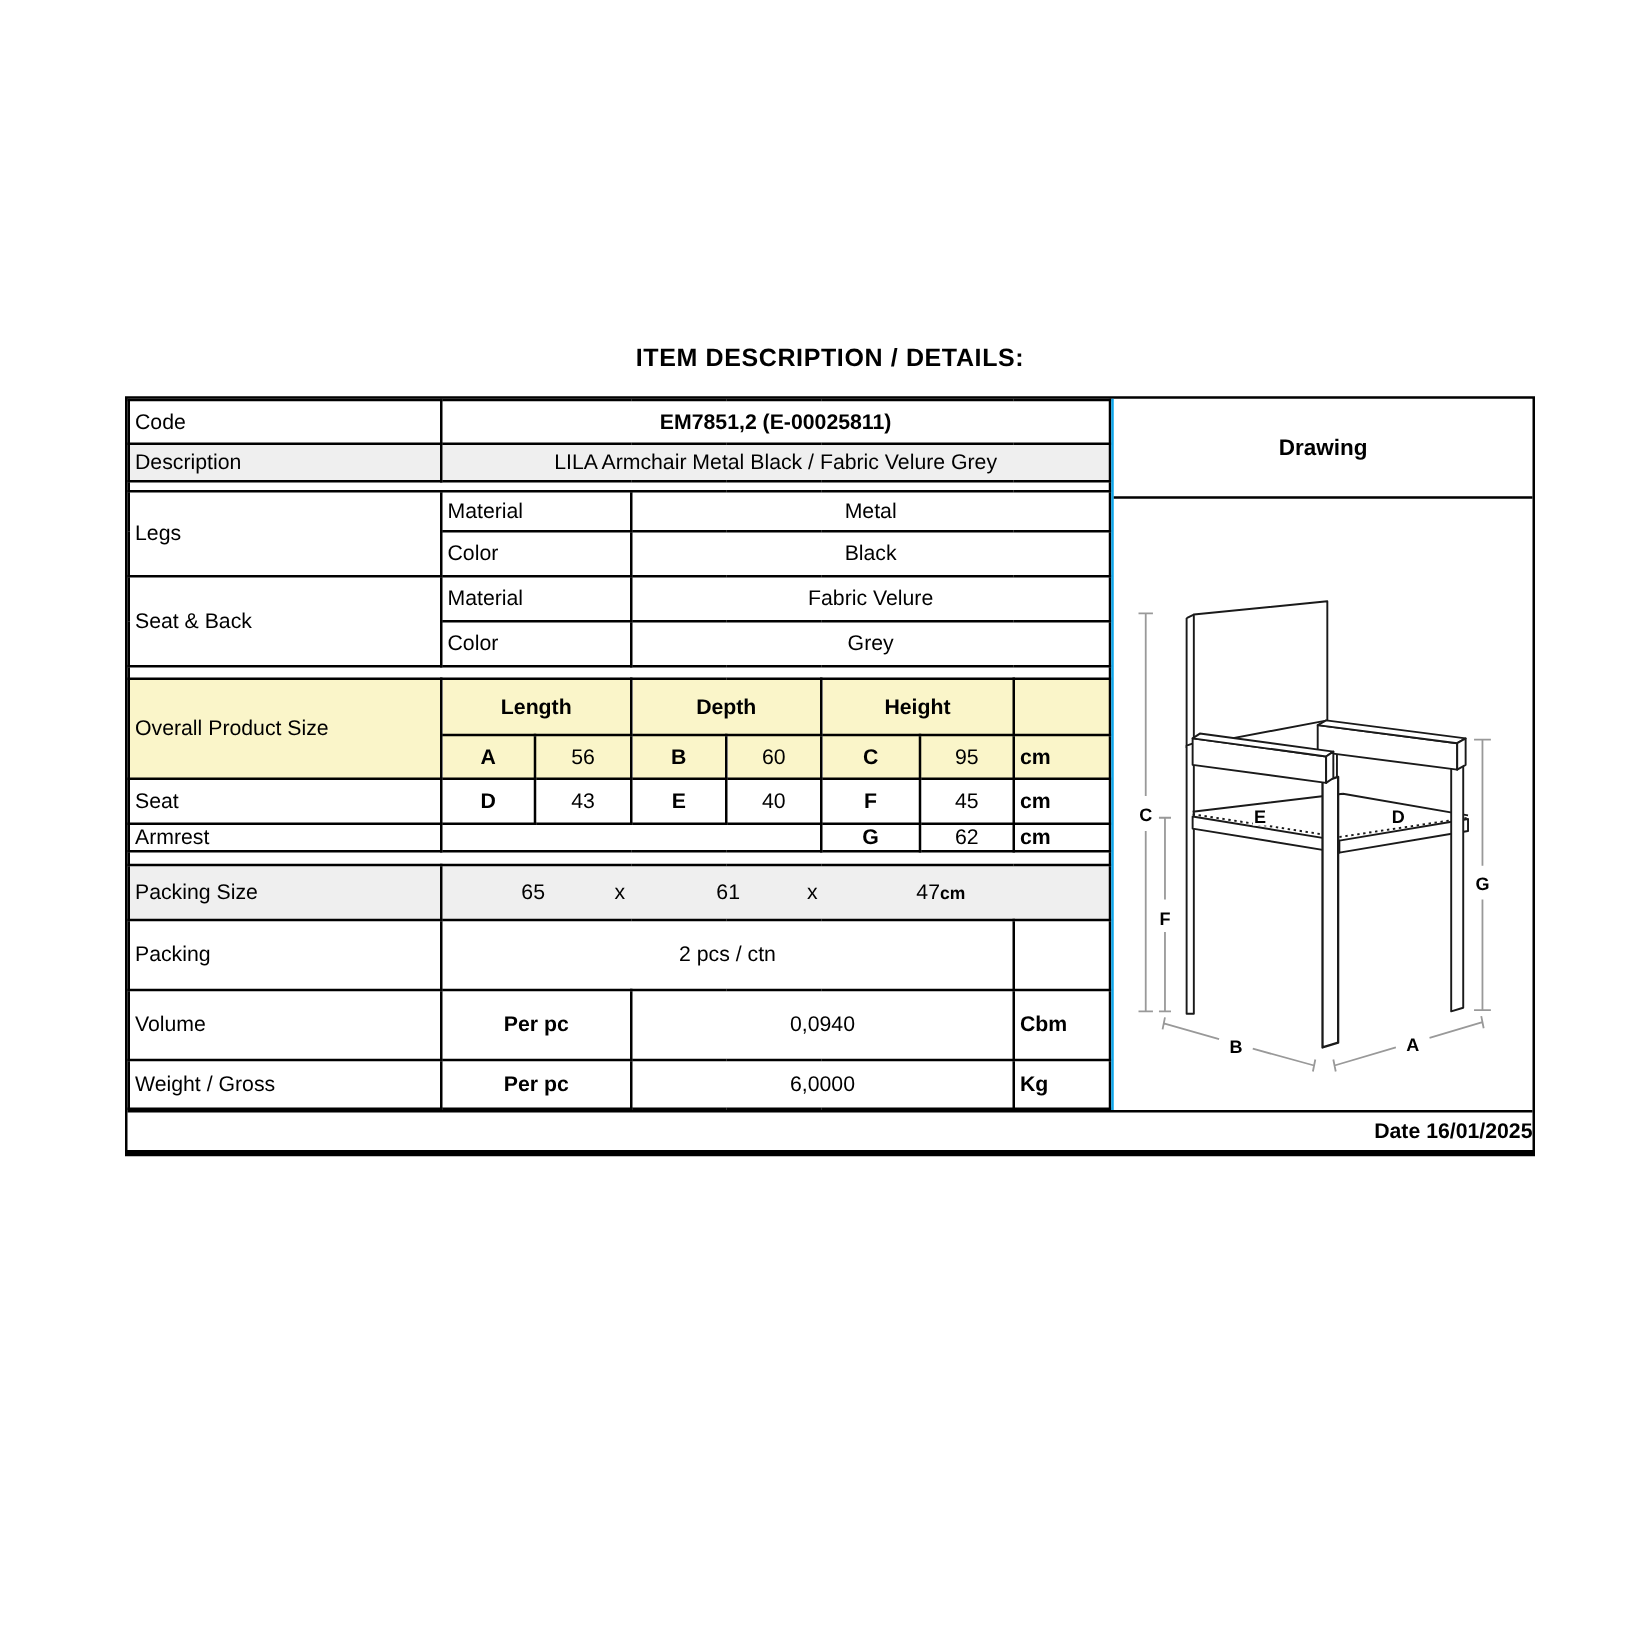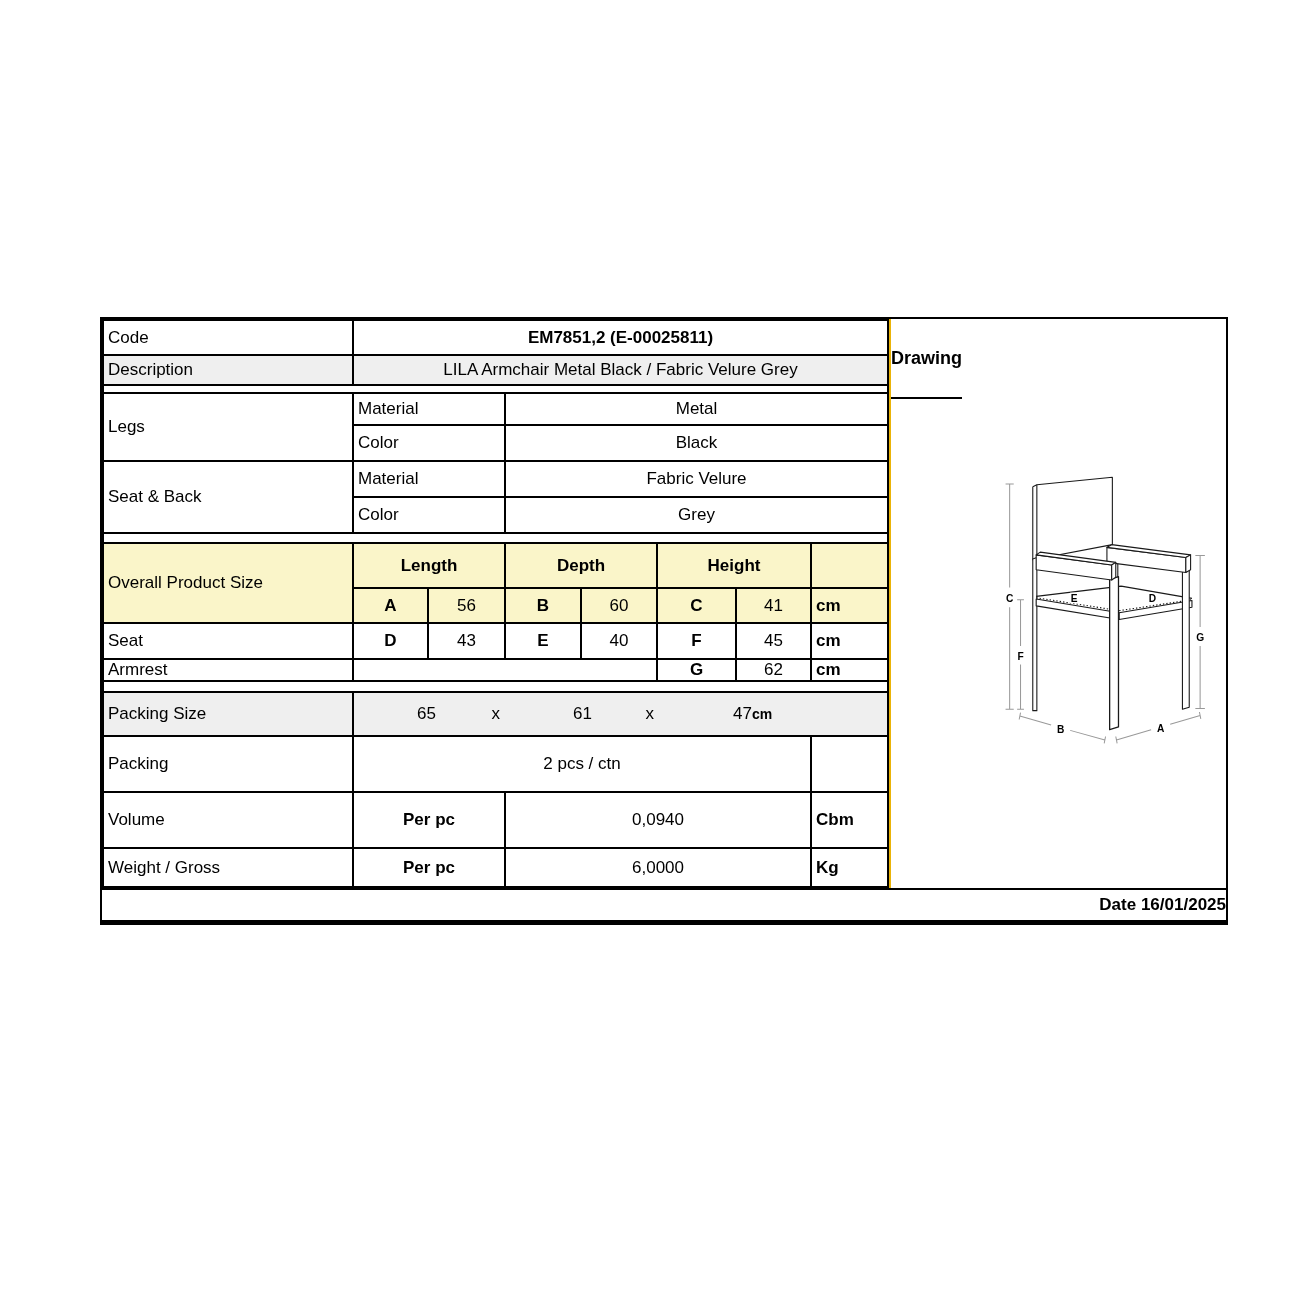--- a/index.html
+++ b/index.html
@@ -17,35 +17,36 @@
   td.ctr{text-align:center;}
   td.hdr{font-weight:bold;text-align:center;}
   td.unit{font-weight:bold;font-size:14px;text-align:left;}
   tr.gap td{height:6px;padding:0;}
   .yellow{background:var(--yellow,#faf5c9);}
   .grey{background:var(--grey,#efefef);}
   .pre{white-space:pre;}
   .pack-grid{display:grid;grid-template-columns:78px 64px 92px 62px 98px 1fr;align-items:center;}
   .pack-grid span{text-align:right;}
   .pack-grid .unit-s{text-align:left;font-weight:bold;font-size:14px;}
-  .draw-col{flex:1;border-left:2px solid #eab308;display:flex;flex-direction:row;min-width:0;gap:32px;}
+  .draw-col{flex:1;border-left:2px solid #0ea5e9;display:flex;flex-direction:column;min-width:0;gap:32px;}
   .draw-head{height:78px;border-bottom:2px solid #000;display:flex;align-items:center;
              justify-content:center;font-size:18px;font-weight:bold;}
   .draw-area{flex:1;position:relative;}
   .draw-area svg{position:absolute;inset:0;width:100%;height:100%;}
   .date-bar{border-top:2px solid #000;height:30px;line-height:30px;text-align:right;
             font-weight:bold;font-size:17px;}
   .dimtxt{font:bold 15px "Liberation Sans",sans-serif;fill:#000;}
   .seattxt{font:bold 15px "Liberation Sans",sans-serif;fill:#000;paint-order:stroke;stroke:#fff;stroke-width:4px;}
 </style>
 </head>
 <body>
 
 <div class="page">
 
+  <div class="doc-title">ITEM DESCRIPTION / DETAILS:</div>
 
   <div class="sheet">
     <div class="sheet-main">
 
       <table class="left">
         <colgroup>
           <col style="width:250px">
             <col style="width:75px">
             <col style="width:77px">
           <col style="width:76px">
@@ -98,21 +99,21 @@
             <td class="hdr yellow" colspan="2">Depth</td>
             <td class="hdr yellow" colspan="2">Height</td>
             <td class="yellow"></td>
           </tr>
           <tr style="height:35px">
             <td class="hdr yellow">A</td>
             <td class="ctr yellow">56</td>
             <td class="hdr yellow">B</td>
             <td class="ctr yellow">60</td>
             <td class="hdr yellow">C</td>
-            <td class="ctr yellow">41</td>
+            <td class="ctr yellow">95</td>
             <td class="unit yellow">cm</td>
           </tr>
           <tr style="height:36px">
             <td class="lbl">Seat</td>
             <td class="hdr">D</td>
             <td class="ctr">43</td>
             <td class="hdr">E</td>
             <td class="ctr">40</td>
             <td class="hdr">F</td>
             <td class="ctr">45</td>

